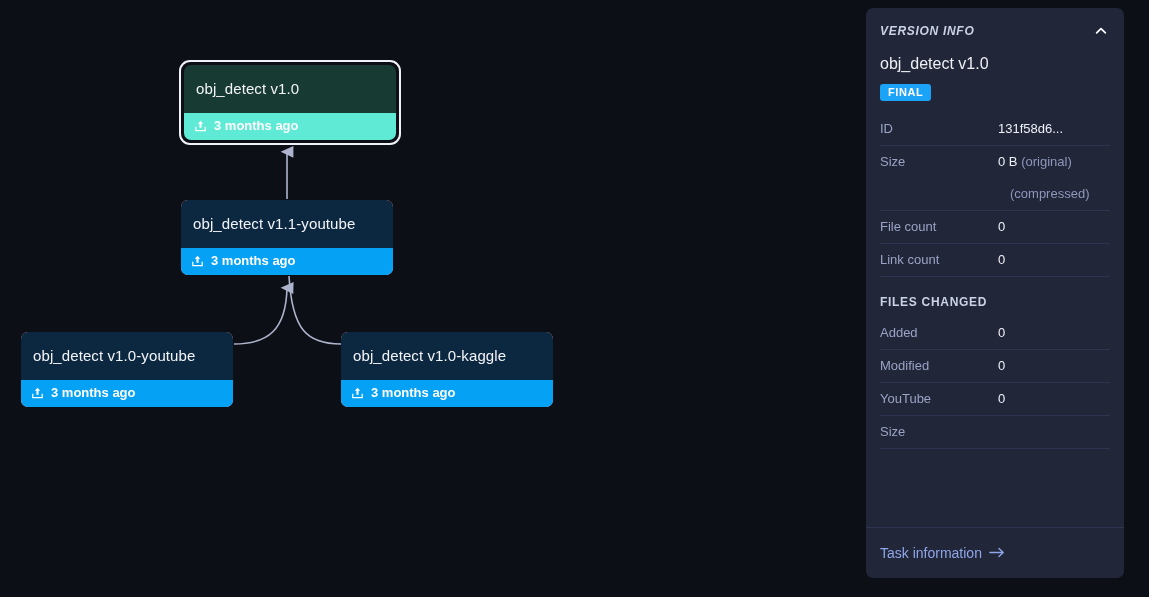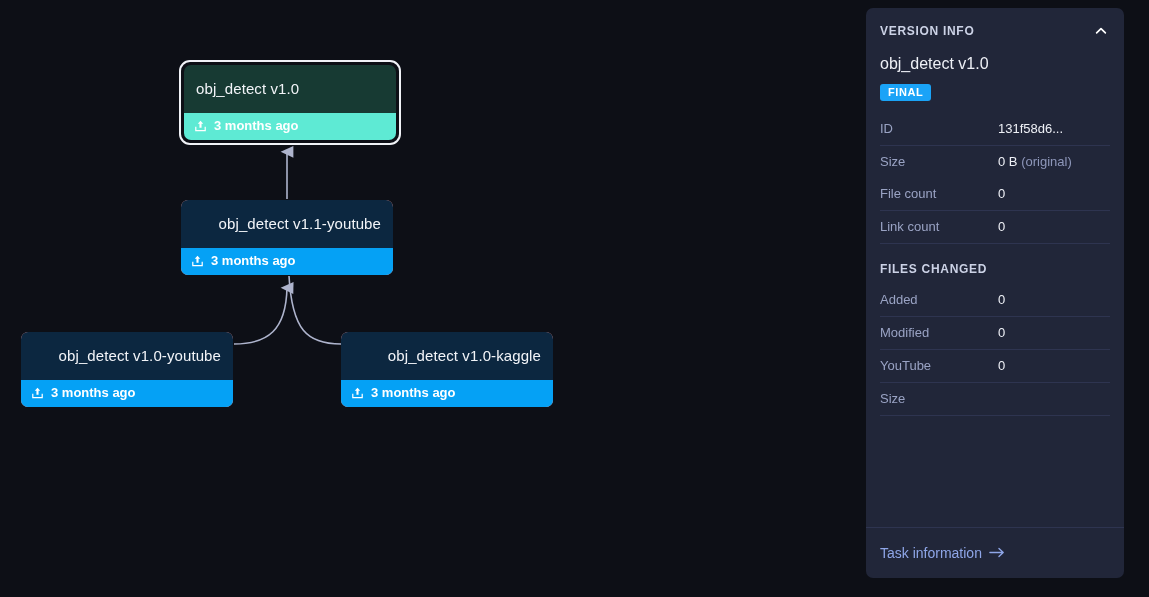--- a/index.html
+++ b/index.html
@@ -57,21 +57,21 @@
     font-weight: bold;
   }
   .upload-icon {
     display: inline-block;
     width: 13px;
     height: 14px;
     flex: 0 0 auto;
   }
 
   
-  .node.blue { background: #fca5a5; text-align: right; }
+  .node.blue { background: #fca5a5; }
   .node.blue .node-body { background: #0c2740; }
   .node.blue .node-footer { background: #05a1f5; }
 
   
   .node-selected-wrap {
     position: absolute;
     border: 2px solid #f0f2f7;
     border-radius: 11px;
     padding: 3px;
     box-sizing: content-box;
@@ -97,20 +97,21 @@
   .panel-scroll {
     flex: 1 1 auto;
     padding: 0 14px;
     overflow: hidden;
   }
   .panel-head {
     display: flex;
     align-items: center;
     justify-content: space-between;
     padding: 14px 0 10px 0;
+    font-style: italic;
   }
   .section-title {
     font-size: 12px;
     font-weight: bold;
     letter-spacing: .7px;
     color: #ccd2e6;
     text-transform: uppercase;
   }
   .collapse-btn {
     width: 18px;
@@ -301,20 +302,27 @@
       </div>
 
       <div class="kv-row no-border">
         <span class="kv-key">Size</span>
         <span class="kv-val">
           <span>0 B</span>
           <span class="muted">(original)</span>
         </span>
       </div>
 
+      <div class="kv-row">
+        <span class="kv-key"></span>
+        <span class="kv-val">
+          <span></span>
+          <span class="muted" style="margin-left:12px;">(compressed)</span>
+        </span>
+      </div>
 
       <div class="kv-row">
         <span class="kv-key">File count</span>
         <span class="kv-val">0</span>
       </div>
 
       <div class="kv-row">
         <span class="kv-key">Link count</span>
         <span class="kv-val">0</span>
       </div>

